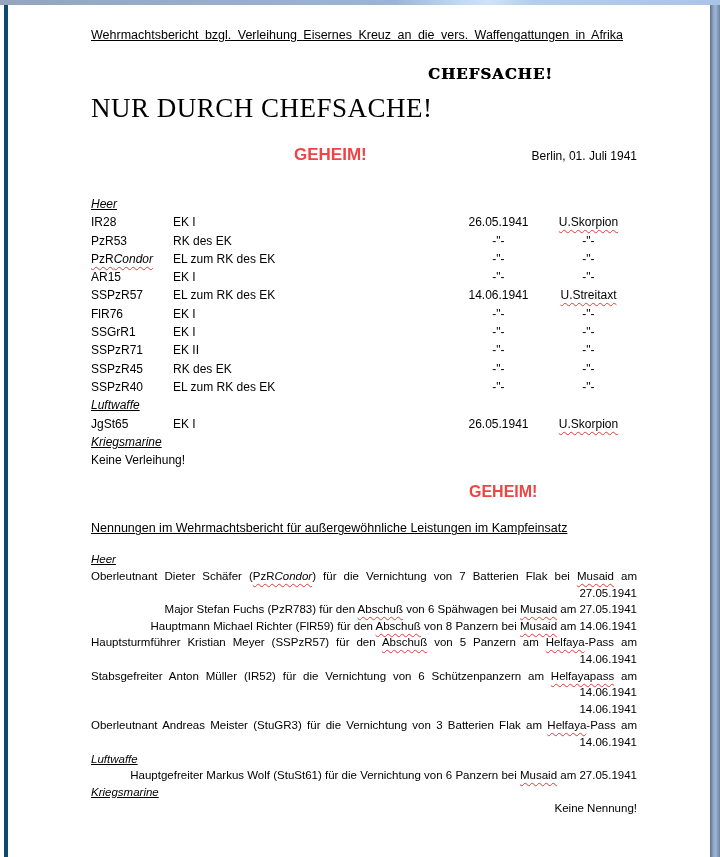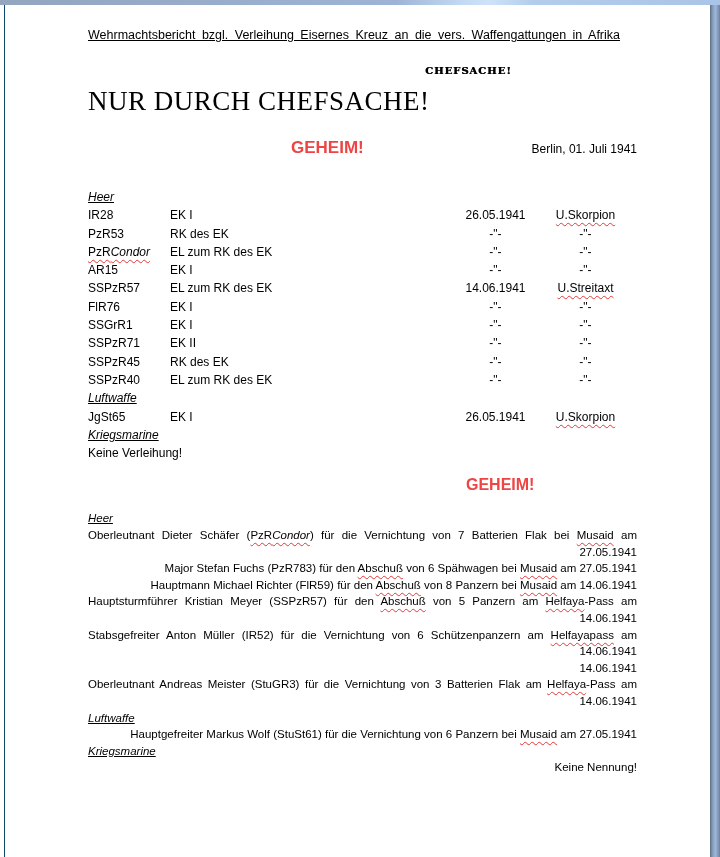--- a/index.html
+++ b/index.html
@@ -10,31 +10,31 @@
   .top-band{
     position:absolute;top:0;left:0;width:720px;height:5px;
     background:linear-gradient(90deg,#93a5bf 0%,#9db4d6 55%,#c2d9f4 64%,#cfe2f8 68%,#b3cdec 74%,#a9c4e6 100%);
   }
   .right-strip{
     position:absolute;top:5px;right:0;width:10px;height:852px;
     background:linear-gradient(90deg,#5f6e85 0%,#8aa3c4 30%,#9db6d8 55%,#7b8fae 90%,#6b7d99 100%);
   }
   .page{
     position:absolute;top:5px;left:4px;width:705px;height:852px;
-    background:#fff;border-left:1px solid #0c4a6e;box-sizing:border-box;
+    background:#fff;border-left:4px solid #0c4a6e;box-sizing:border-box;
     padding:22px 72px 30px 83px;
   }
   .doc-title{
     width:532px;font-size:12.5px;line-height:16px;
     text-decoration:underline;text-align:justify;text-align-last:justify;
     white-space:nowrap;
   }
   .chefsache{
     margin-top:22px;margin-left:337px;
-    font-family:"DejaVu Serif",serif;font-weight:bold;font-size:10px;
+    font-family:"DejaVu Serif",serif;font-weight:bold;font-size:15px;
     letter-spacing:1px;text-shadow:0.5px 0 #000;
   }
   .big-title{
     margin-top:10px;font-family:"Liberation Serif",serif;
     font-size:27px;letter-spacing:0.5px;line-height:30px;
   }
   .geheim-row{margin-top:22px;display:flex;align-items:baseline;height:20px;}
   .geheim{font-weight:bold;font-size:17px;margin-left:203px;}
   .red{color:#ef4444;}
   .dateline{margin-left:auto;font-size:12px;}
@@ -139,20 +139,21 @@
         <div class="c2">EK I</div>
         <div class="c3">26.05.1941</div>
         <div class="c4"><span class="seg-sq">U.Skorpion</span></div>
       </div>
       <div class="tbl-heading">Kriegsmarine</div>
       <div class="tbl-text">Keine Verleihung!</div>
     </div>
 
   <div class="geheim2 red">GEHEIM!</div>
 
+  <div class="section-title">Nennungen im Wehrmachtsbericht für außergewöhnliche Leistungen im Kampfeinsatz</div>
 
   <div class="mentions">
       <div class="tbl-heading">Heer</div>
       <div class="m-line stretch"><span class="seg-p">Oberleutnant </span><span class="seg-b">Dieter Schäfer</span><span class="seg-p"> (</span><span class="seg-sq">PzR</span><span class="seg-isq">Condor</span><span class="seg-p">) für die Vernichtung von 7 Batterien Flak bei </span><span class="seg-sq">Musaid</span><span class="seg-p"> am</span></div>
       <div class="m-line plain"><span class="seg-p">27.05.1941</span></div>
       <div class="m-line plain"><span class="seg-p">Major </span><span class="seg-b">Stefan Fuchs</span><span class="seg-p"> (PzR783) für den </span><span class="seg-sq">Abschuß</span><span class="seg-p"> von 6 Spähwagen bei </span><span class="seg-sq">Musaid</span><span class="seg-p"> am 27.05.1941</span></div>
       <div class="m-line plain"><span class="seg-p">Hauptmann </span><span class="seg-b">Michael Richter (</span><span class="seg-p">FlR59) für den </span><span class="seg-sq">Abschuß</span><span class="seg-p"> von 8 Panzern bei </span><span class="seg-sq">Musaid</span><span class="seg-p"> am 14.06.1941</span></div>
       <div class="m-line stretch"><span class="seg-p">Hauptsturmführer </span><span class="seg-b">Kristian Meyer</span><span class="seg-p"> (SSPzR57) für den </span><span class="seg-sq">Abschuß</span><span class="seg-p"> von 5 Panzern am </span><span class="seg-sq">Helfaya</span><span class="seg-p">-Pass am</span></div>
       <div class="m-line plain"><span class="seg-p">14.06.1941</span></div>
       <div class="m-line stretch"><span class="seg-p">Stabsgefreiter </span><span class="seg-b">Anton Müller</span><span class="seg-p"> (IR52) für die Vernichtung von 6 Schützenpanzern am </span><span class="seg-sq">Helfayapass</span><span class="seg-p"> am</span></div>

